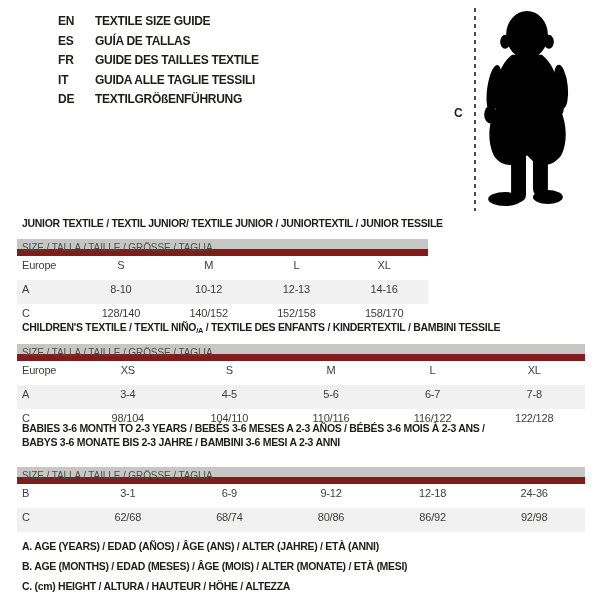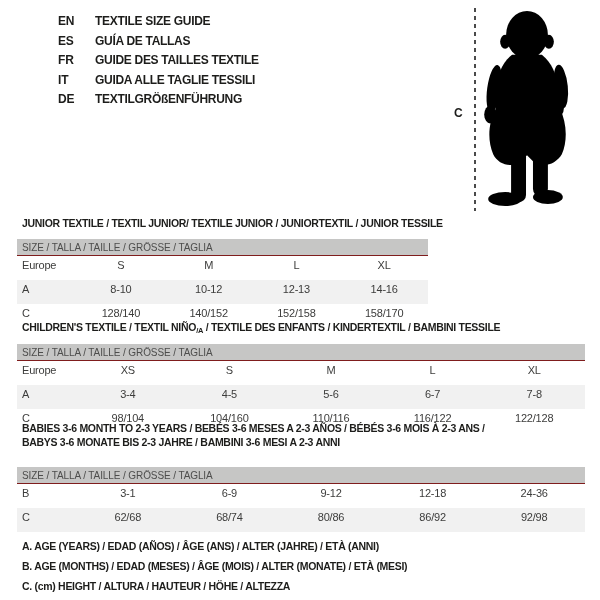--- a/index.html
+++ b/index.html
@@ -31,21 +31,21 @@
     font-weight:bold; font-size:10.5px; letter-spacing:-0.3px;
     color:#1d1d1b; white-space:nowrap; line-height:14px;
   }
   .section-heading .sub { font-size:7.5px; vertical-align:-2px; }
 
   
   .size-table { position:absolute; left:17px; }
   .size-bar {
     height:17px; line-height:17px; background:#c6c6c5; color:#4d4d4c;
     font-size:10px; padding-left:5px; letter-spacing:-0.1px;
-    border-bottom:1px solid #7f1d1d;
+    border-bottom:7px solid #7f1d1d;
   }
   .tr { display:flex; height:24px; line-height:18px; font-size:11px; color:#3c3c3b; letter-spacing:-0.2px; }
   .tr.alt { background:#f1f1f1; }
   .td { flex:1; text-align:center; }
   .td.label { flex:0 0 60px; text-align:left; padding-left:5px; }
 
   
   .footnotes { position:absolute; left:22px; top:536px; }
   .footnote { font-weight:bold; font-size:10.5px; letter-spacing:-0.3px; line-height:20px; white-space:nowrap; }
 </style>
@@ -143,21 +143,21 @@
           <div class="td label">A</div>
           <div class="td">3-4</div>
           <div class="td">4-5</div>
           <div class="td">5-6</div>
           <div class="td">6-7</div>
           <div class="td">7-8</div>
         </div>
         <div class="tr">
           <div class="td label">C</div>
           <div class="td">98/104</div>
-          <div class="td">104/160</div>
+          <div class="td">104/110</div>
           <div class="td">110/116</div>
           <div class="td">116/122</div>
           <div class="td">122/128</div>
         </div>
       </div>
   </div>
 
   <div class="section-heading" style="top:421px;">
     <div>BABIES 3-6 MONTH TO 2-3 YEARS / BEBÉS 3-6 MESES A 2-3 AÑOS / BÉBÉS 3-6 MOIS À 2-3 ANS /</div>
     <div>BABYS 3-6 MONATE BIS 2-3 JAHRE / BAMBINI 3-6 MESI A 2-3 ANNI</div>

